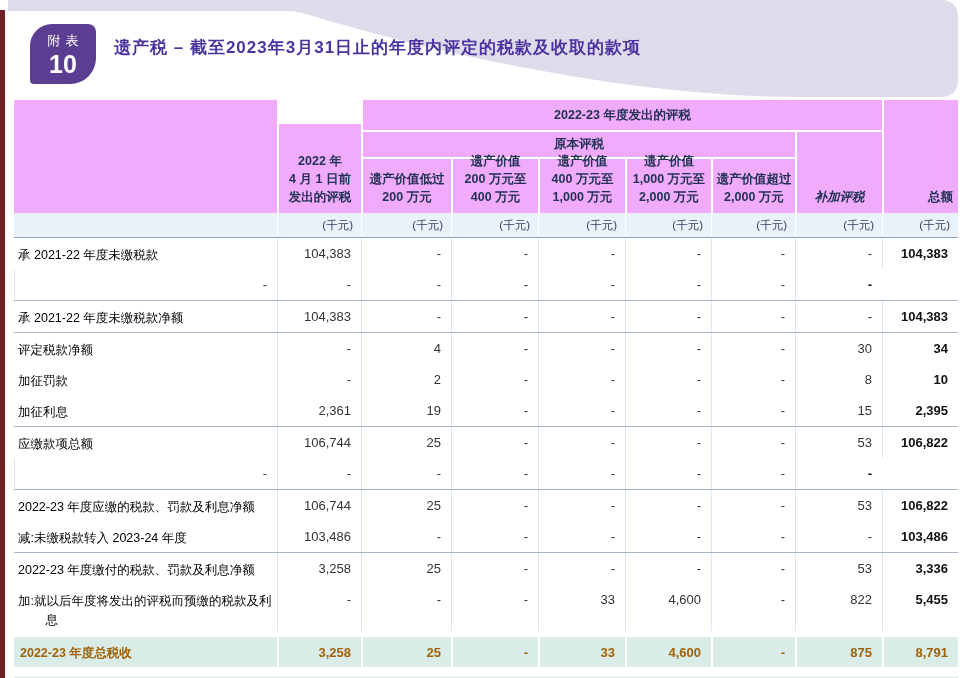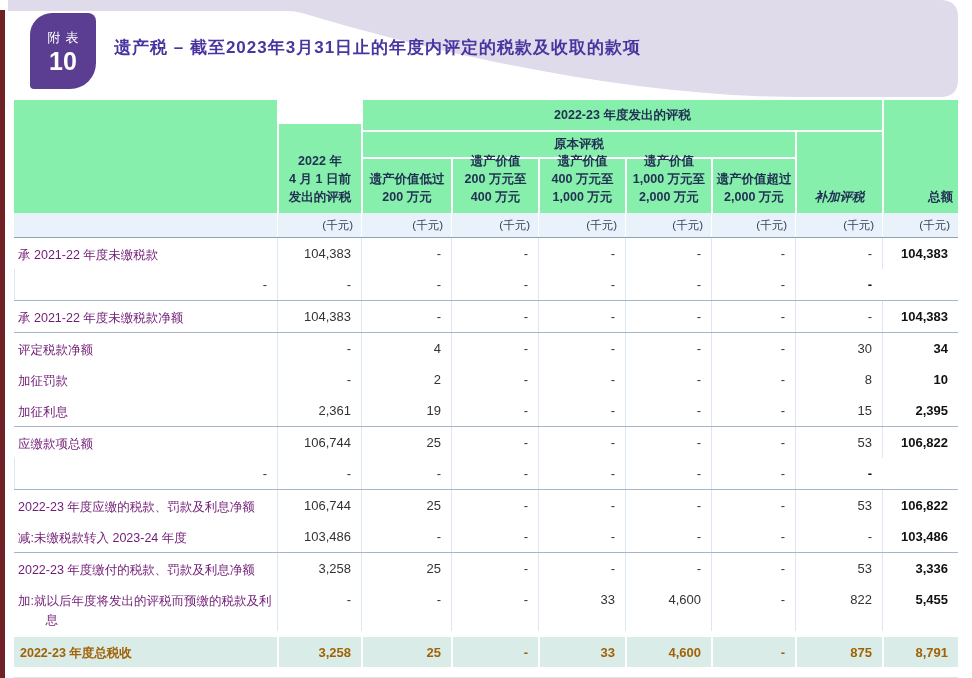--- a/index.html
+++ b/index.html
@@ -6,36 +6,36 @@
   body{
     width:972px;height:678px;position:relative;background:#fff;
     font-family:"Liberation Sans",sans-serif;overflow:hidden;
   }
   
   .edge-strip{position:absolute;left:0;top:10px;width:5px;height:668px;background:#6f2125;}
   
   .deco{position:absolute;left:0;top:0;width:972px;height:100px;}
   
   .badge{
-    position:absolute;left:30px;top:13px;width:66px;height:76px;
+    position:absolute;left:30px;top:24px;width:66px;height:60px;
     background:#5b3d92;border-radius:22px 8px 26px 4px;color:#fff;
     display:flex;flex-direction:column;align-items:center;justify-content:center;
   }
   .badge .b1{font-size:13px;letter-spacing:5px;margin-left:5px;margin-bottom:2px;}
   .badge .b2{font-size:25px;font-weight:bold;line-height:1;}
   .page-title{
     position:absolute;left:114px;top:36px;width:720px;
     font-size:17px;font-weight:bold;color:#4a35a0;letter-spacing:1px;
   }
   
   :root{--cols:263px 84px 90px 87px 87px 86px 84px 87px 76px;}
   .tbl{position:absolute;left:14px;top:100px;width:944px;}
   .hdr{display:grid;grid-template-columns:var(--cols);grid-template-rows:30px 27px 56px;}
   .hcell{
-    background:#86efac;box-sizing:border-box;color:#223253;font-weight:bold;
+    background:#f0abfc;box-sizing:border-box;color:#223253;font-weight:bold;
     font-size:12.5px;line-height:1.45;white-space:pre-line;text-align:center;
     display:flex;flex-direction:column;justify-content:flex-end;align-items:center;
     padding-bottom:7px;
   }
   .h-blank{grid-column:1;grid-row:1/4;}
   .h-col2022{grid-column:2;grid-row:1/4;border-left:2px solid #fff;margin-top:24px;}
   .h-band1{grid-column:3/9;grid-row:1;border-left:2px solid #fff;justify-content:center;padding-bottom:0;}
   .h-band2{grid-column:3/8;grid-row:2;border-left:2px solid #fff;border-top:2px solid #fff;justify-content:center;padding-bottom:0;}
   .h-c1{grid-column:3;grid-row:3;border-left:2px solid #fff;border-top:2px solid #fff;}
   .h-c2{grid-column:4;grid-row:3;border-left:2px solid #fff;border-top:2px solid #fff;}
@@ -50,21 +50,21 @@
     background:#e9f1fb;box-sizing:border-box;font-size:11.5px;color:#33425e;
     text-align:right;padding:5px 8px 0 0;
   }
   .ucell.first{padding:0;}
   .ucell:not(.first){border-left:1px solid #fff;}
   
   .trow{display:grid;grid-template-columns:var(--cols);min-height:31px;}
   .trow.rule{border-top:1px solid #a6b5c5;}
   .cell{box-sizing:border-box;padding-top:8px;font-size:13px;color:#333;}
   .cell.lab{
-    font-size:12.5px;color:#701a75;
+    font-size:12.5px;color:#000000;
     padding-left:calc(4px + 2.2em);text-indent:-2.2em;padding-right:2px;line-height:1.55;
   }
   .cell.num{text-align:right;padding-right:10px;border-left:1px solid #dbe7f4;}
   .cell.num.tot{font-weight:bold;color:#111;}
   
   .total-row{display:grid;grid-template-columns:var(--cols);min-height:30px;margin-top:6px;}
   .tcell{
     background:#d9ece7;box-sizing:border-box;font-weight:bold;color:#a16207;
     font-size:12.5px;padding-top:8px;
   }

